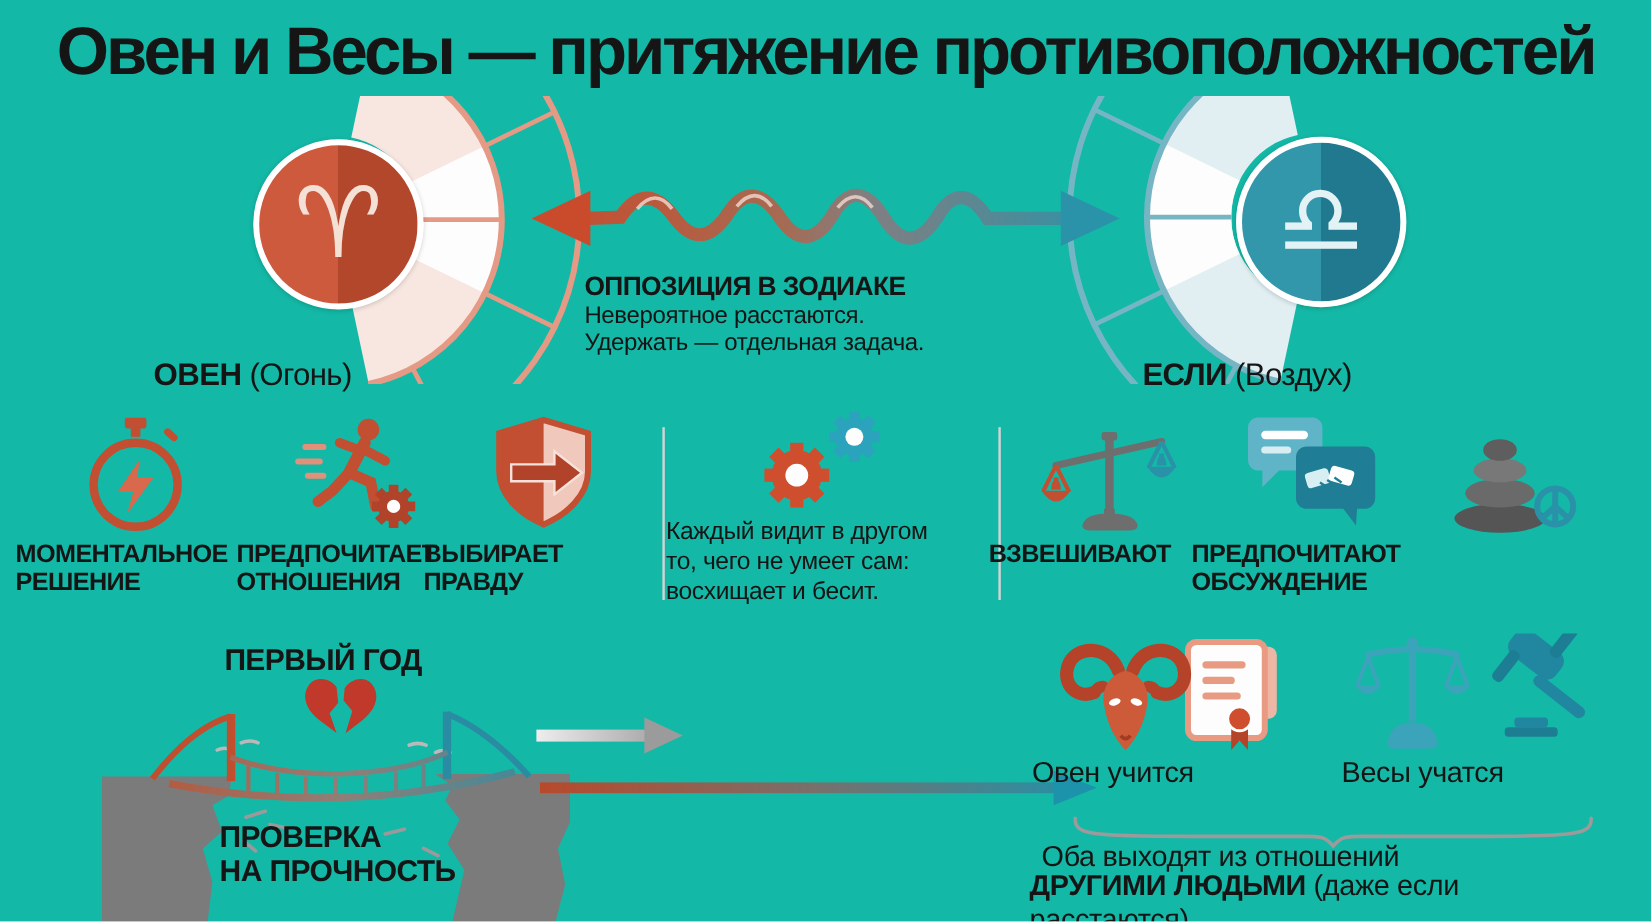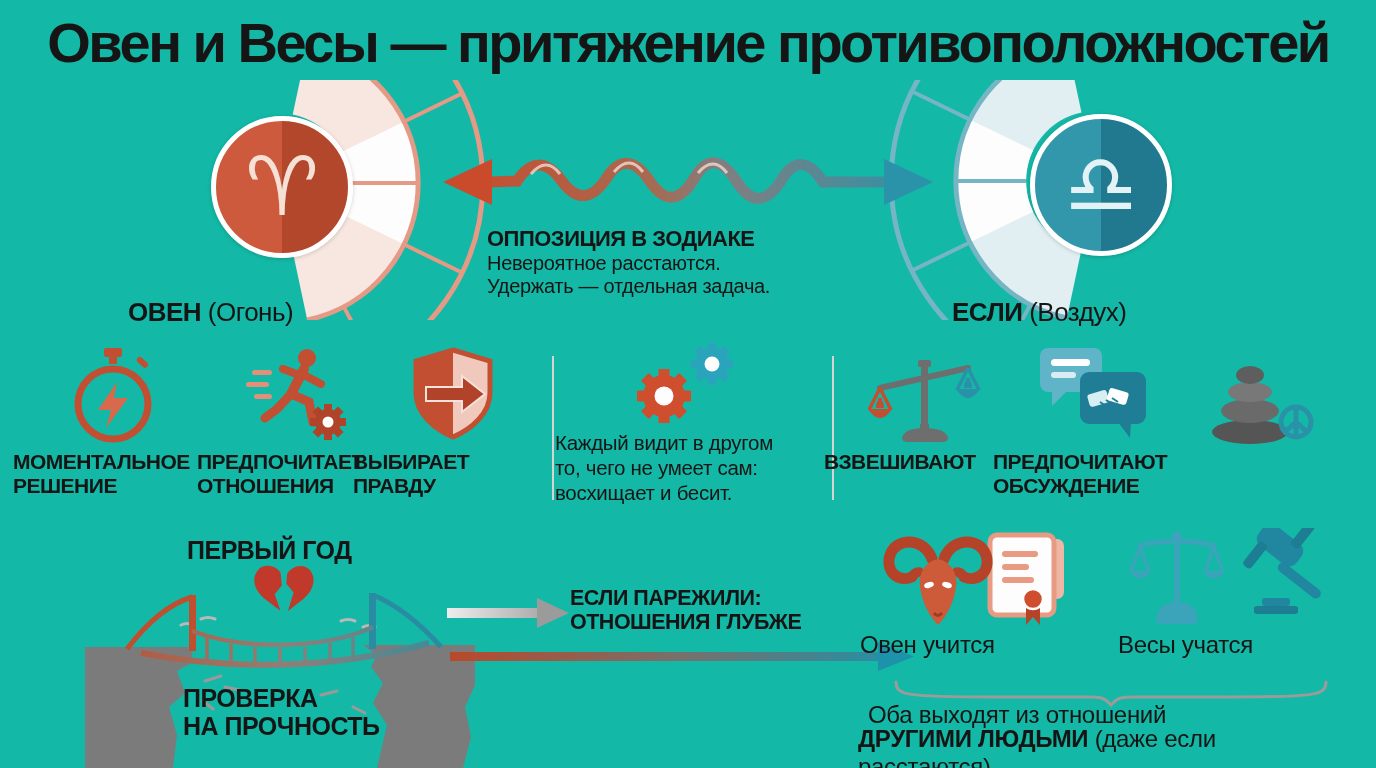--- a/index.html
+++ b/index.html
@@ -248,22 +248,20 @@
     <defs>
       <linearGradient id="gag" x1="0" y1="0" x2="126" y2="0" gradientUnits="userSpaceOnUse">
         <stop offset="0" stop-color="#efefef"></stop>
           <stop offset="1" stop-color="#969696"></stop>
       </linearGradient>
     </defs>
     <rect x="2" y="14" width="92" height="10" fill="url(#gag)"></rect>
     <polygon points="92,4 124,19 92,34" fill="#9b9b9b"></polygon>
   </svg>
 
-  <div class="abs ctr bighead prewrap" style="left:570px;top:586px;width:240px;font-size:21.5px;">ЕСЛИ ПАРЕЖИЛИ:
-ОТНОШЕНИЯ ГЛУБЖЕ</div>
 
   <svg class="abs" style="left:450px;top:640px;" width="466" height="32" viewBox="0 0 466 32">
     <defs>
       <linearGradient id="lag" x1="0" y1="0" x2="466" y2="0" gradientUnits="userSpaceOnUse">
         <stop offset="0" stop-color="#b8492b"></stop>
           <stop offset="0.5" stop-color="#76716d"></stop>
           <stop offset="1" stop-color="#1d93ab"></stop>
       </linearGradient>
     </defs>
     <rect x="0" y="12" width="430" height="9" fill="url(#lag)"></rect>

